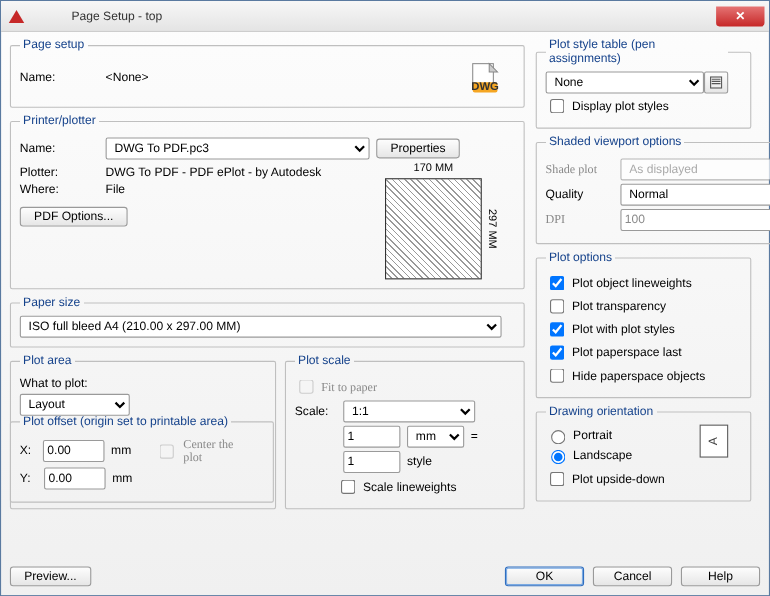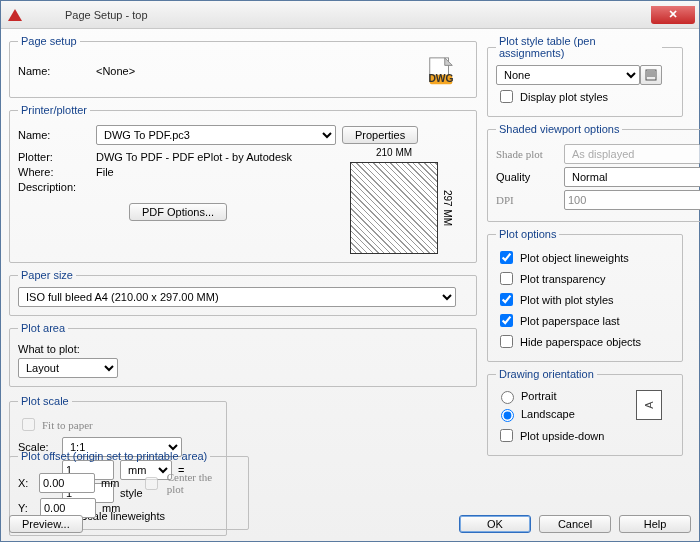--- a/index.html
+++ b/index.html
@@ -23,21 +23,21 @@
   .btn.primary { border-color:#2f6ec0; box-shadow: 0 0 0 1px #79a9e2 inset; }
   select, input[type=text] { border:1px solid #9a9a9a; background:#fff; height:20px; padding:1px 3px; border-radius:2px; }
   select { appearance: auto; }
   .dwg-icon { width:30px; height:30px; }
   .footer { position:absolute; bottom:8px; left:8px; right:8px; display:flex; align-items:center; }
   .footer .spacer { flex:1; }
   .chk { display:flex; align-items:center; gap:4px; margin:2px 0; }
   .preview-box { border:1px solid #333; width:88px; height:92px; position:relative; background:repeating-linear-gradient(45deg,#fff,#fff 3px,#999 3px,#999 4px); }
   .dim-top { position:absolute; top:-16px; left:0; right:0; text-align:center; font-size:10px;}
   .dim-right { position:absolute; right:-16px; top:0; bottom:0; writing-mode: vertical-rl; text-align:center; font-size:10px;}
-  .twocol { display:flex; gap:8px;flex-direction:column; }
+  .twocol { display:flex; gap:8px; }
   .orient-icon { width:26px; height:30px; border:1px solid #5a5a5a; display:flex; align-items:center; justify-content:center; font-size:16px; color:#444; background:#fff; }
   .small-btn { width:22px; height:20px; border:1px solid #9a9a9a; background:linear-gradient(#fdfdfd,#e6e6e6); border-radius:2px; display:flex; align-items:center; justify-content:center; cursor:pointer;}
   .plotstyle-row { display:flex; gap:0; align-items:flex-start;}
 </style>
 </head>
 <body>
 
 <div class="window">
   <div class="titlebar">
     <svg class="logo" viewBox="0 0 16 16">
@@ -76,30 +76,27 @@
         <div style="display:flex; gap:8px;">
           <div style="flex:1">
             <div class="row">
                 <label class="lab">Plotter:</label>
                 <span class="field-value">DWG To PDF - PDF ePlot - by Autodesk</span>
               </div>
             <div class="row">
                 <label class="lab">Where:</label>
                 <span class="field-value">File</span>
               </div>
-            <div class="row">
-                <label class="lab">Description:</label>
-              </div>
-            <div class="row" style="justify-content:center; margin-top:10px;">
+            <div class="row" style="justify-content:flex-start; margin-top:10px;">
               <button class="btn">PDF Options...</button>
             </div>
           </div>
           <div style="width:110px; padding-top:14px; padding-left:4px;">
             <div class="preview-box">
-              <div class="dim-top">210 MM</div>
+              <div class="dim-top">170 MM</div>
               <div class="dim-right">297 MM</div>
             </div>
           </div>
         </div>
       </fieldset>
 
       <fieldset>
         <legend>Paper size</legend>
         <select style="width:100%">
           <option>ISO full bleed A4 (210.00 x 297.00 MM)</option>
@@ -219,21 +216,21 @@
             <label>Plot paperspace last</label>
           </div>
         <div class="chk">
             <input type="checkbox" style="">
             <label>Hide paperspace objects</label>
           </div>
       </fieldset>
 
       <fieldset>
         <legend>Drawing orientation</legend>
-        <div style="display:flex; align-items:center; gap:6px;">
+        <div style="display:flex; gap:6px;">
           <div style="flex:1">
             <div class="chk">
                 <input type="radio" name="orient" style="">
                 <label>Portrait</label>
               </div>
             <div class="chk">
                 <input type="radio" name="orient" checked="" style="">
                 <label>Landscape</label>
               </div>
           </div>

